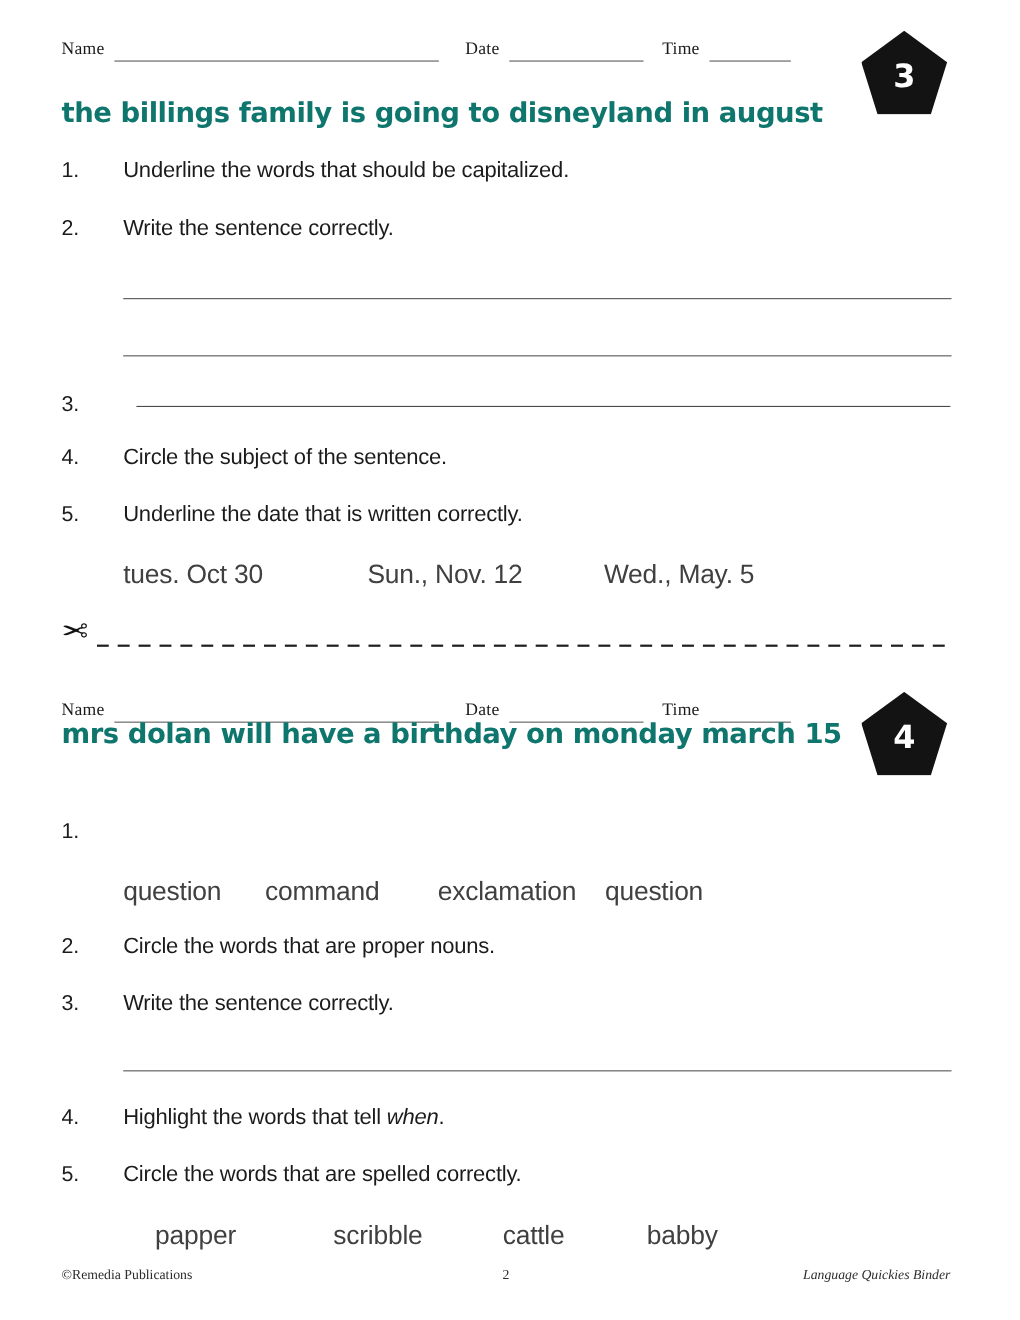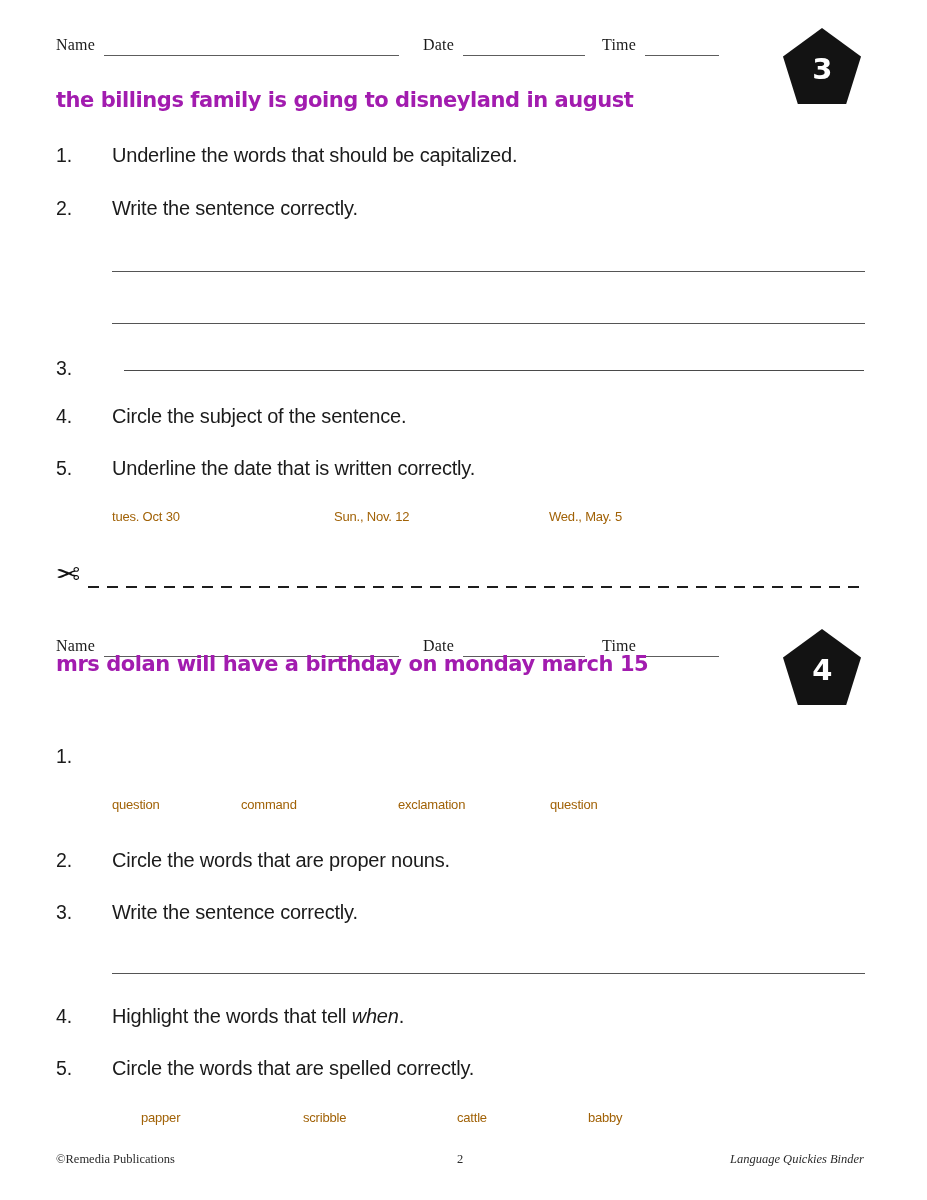--- a/index.html
+++ b/index.html
@@ -81,23 +81,23 @@
     margin-top: 6px;
     letter-spacing: -0.5px;
   }
 
   
   .sentence {
     position: absolute;
     left: 56px;
     font-family: "DejaVu Sans", sans-serif;
     font-weight: bold;
-    font-size: 21px;
+    font-size: 25px;
     letter-spacing: -0.45px;
-    color: #a21caf;
+    color: #0f766e;
     white-space: nowrap;
   }
 
   
   .item {
     position: absolute;
     left: 56px;
     width: 820px;
     display: flex;
     align-items: baseline;
@@ -131,23 +131,23 @@
     width: 753px;
     border-bottom: 1.7px solid #555555;
     height: 1px;
   }
 
   
   .choices {
     position: absolute;
     left: 112px;
     width: 770px;
-    font-size: 13px;
+    font-size: 24px;
     letter-spacing: -0.2px;
-    color: #a16207;
+    color: #404040;
     white-space: nowrap;
   }
   .choices span { display: inline-block; }
 
   
   .cutline {
     position: absolute;
     left: 88px;
     width: 778px;
     height: 2px;

